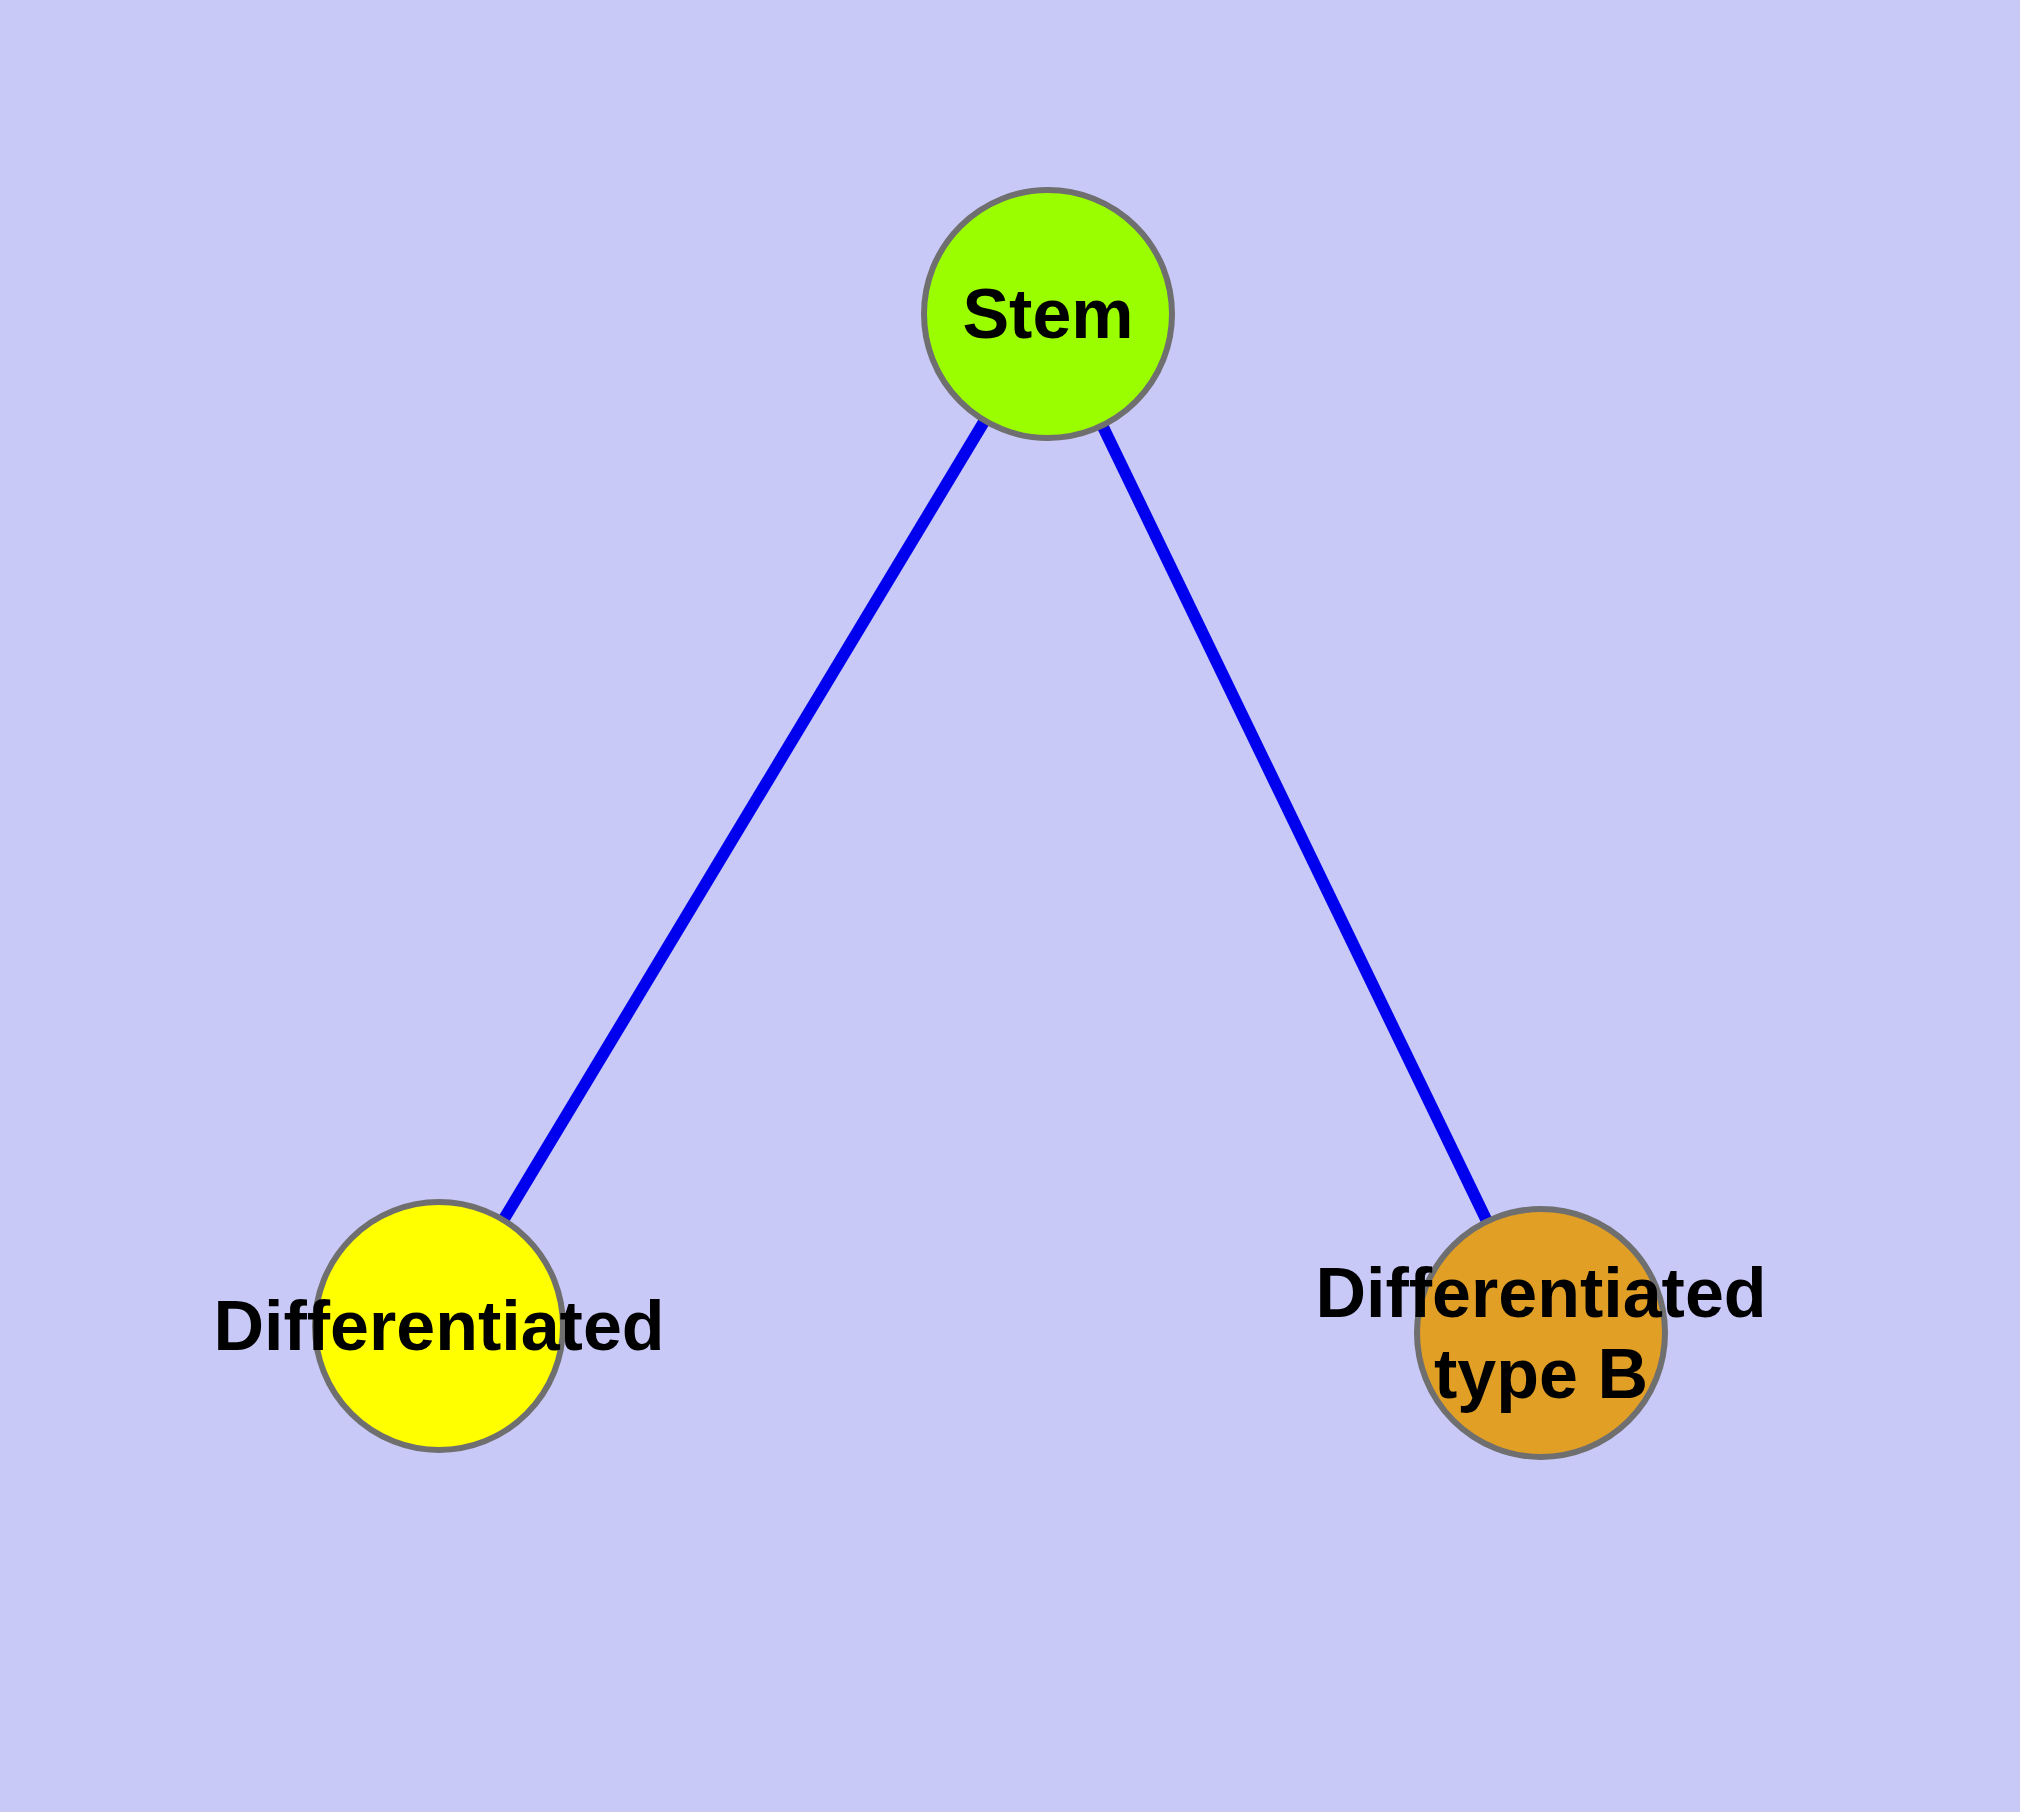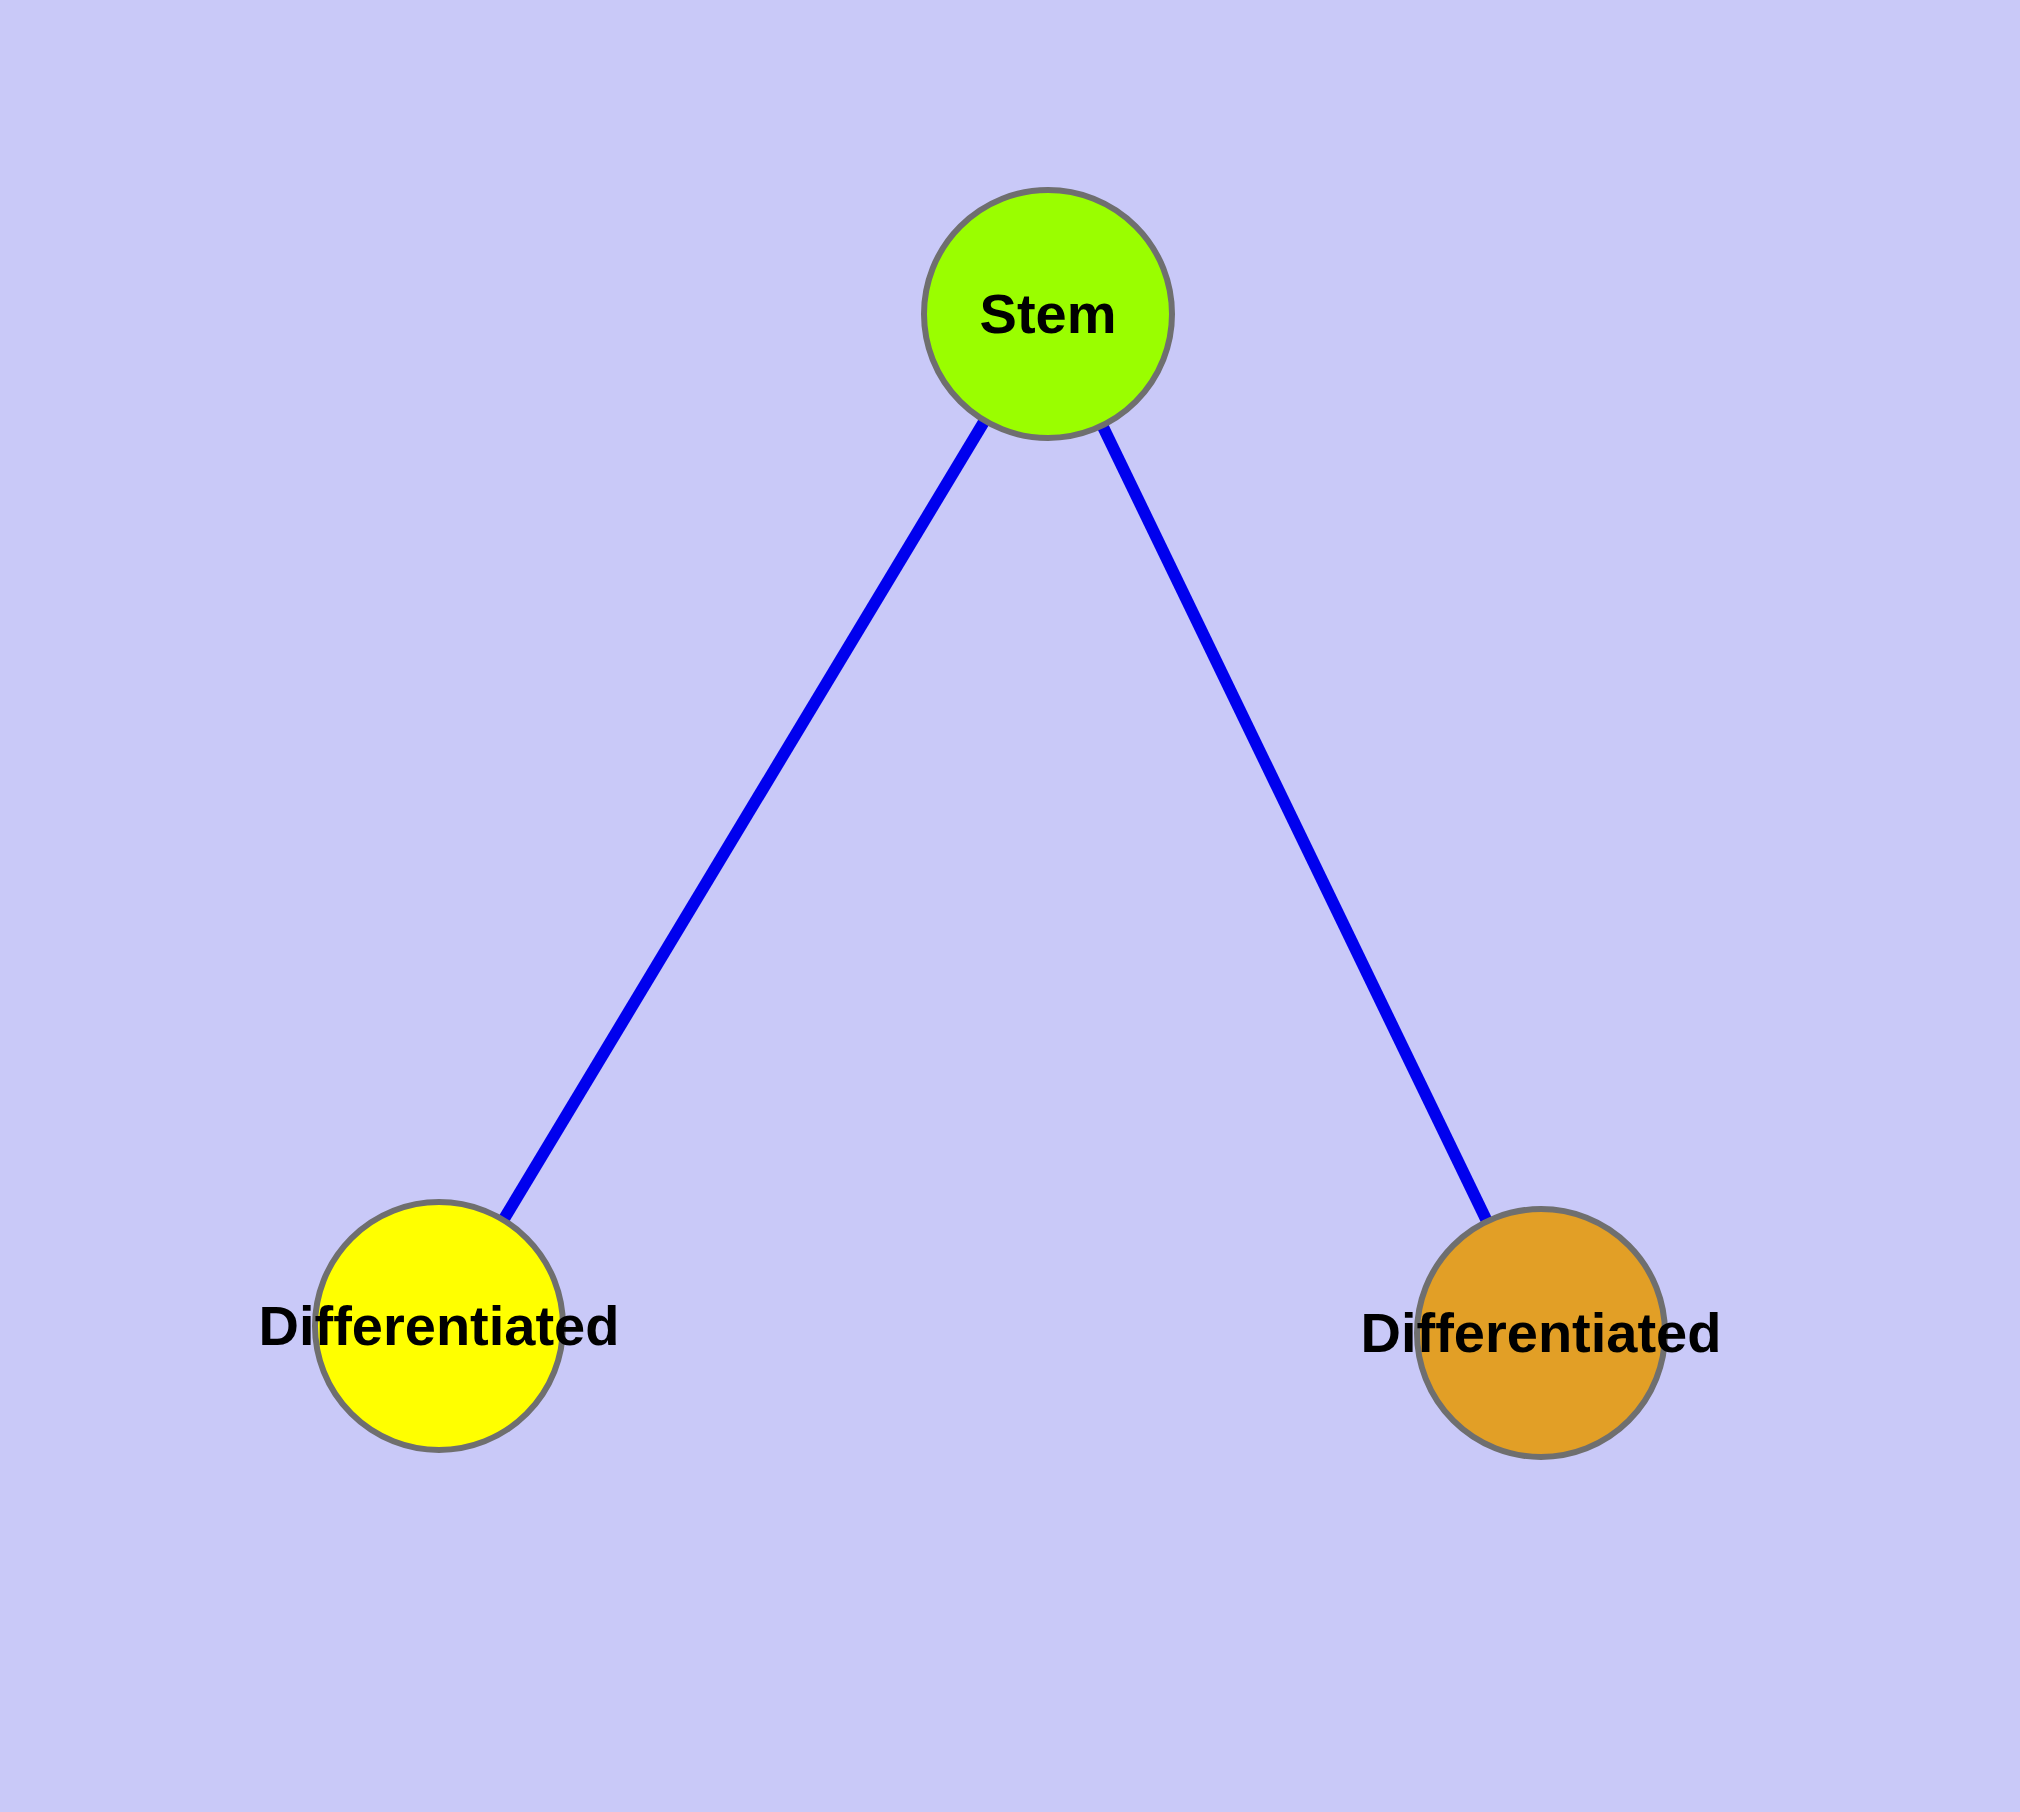--- a/index.html
+++ b/index.html
@@ -31,21 +31,21 @@
     z-index: 1;
   }
   #node-stem  { left: 921px; top: 187px; }
   #node-typea { left: 312px;  top: 1199px; }
   #node-typeb { left: 1414px; top: 1206px; }
   .node-label {
     position: absolute;
     transform: translate(-50%, -50%);
     text-align: center;
     font-weight: bold;
-    font-size: 56px;
+    font-size: 70px;
     line-height: 1.15;
     color: #000000;
     white-space: nowrap;
     z-index: 2;
   }
   #label-stem  { left: 1048px; top: 314px; }
   #label-typea { left: 439px;  top: 1326px; }
   #label-typeb { left: 1541px; top: 1333px; }
   .label-line { display: block; }
 </style>
@@ -68,16 +68,17 @@
   <div class="node-label" id="label-stem">
     <span class="label-line">Stem</span>
   </div>
 
   <div class="node-label" id="label-typea">
     <span class="label-line">Differentiated</span>
   </div>
 
   <div class="node-label" id="label-typeb">
     <span class="label-line">Differentiated</span>
+    <span class="label-line">type B</span>
   </div>
 
 </div>
 
 
 </body></html>

